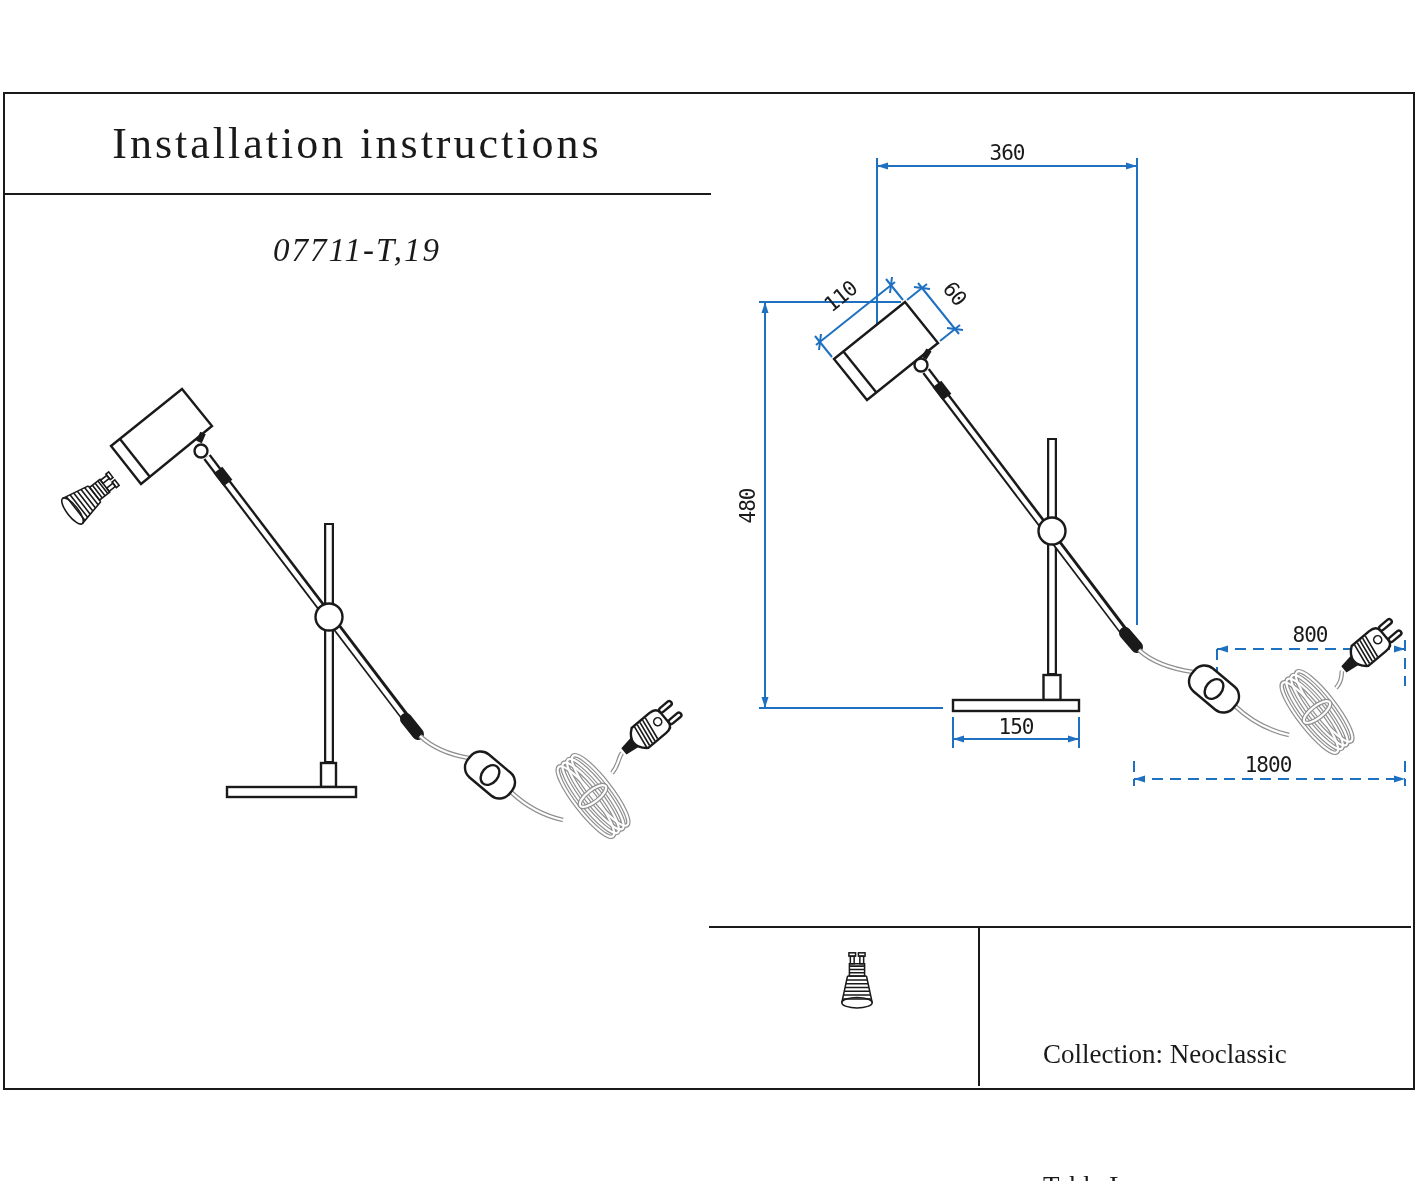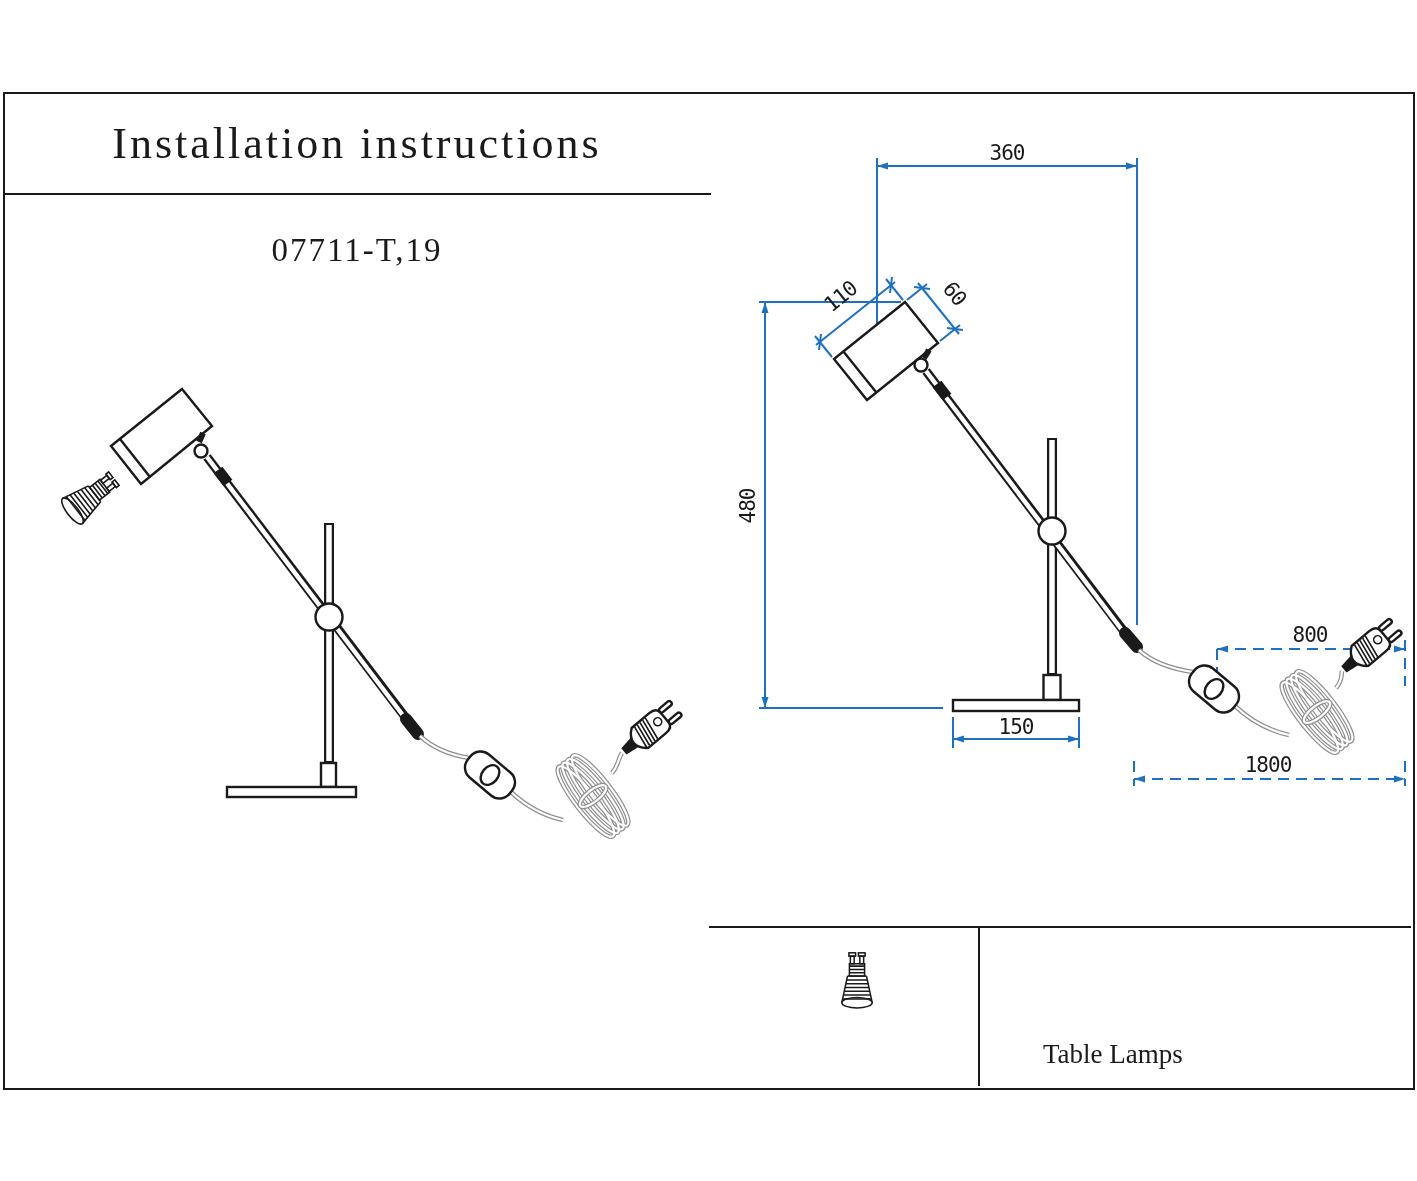--- a/index.html
+++ b/index.html
@@ -7,21 +7,21 @@
            font-family:"Liberation Serif", serif; color:#1a1a1a; }
   .frame { position:absolute; left:3px; top:92px; width:1412px; height:998px;
            border:2px solid #1a1a1a; box-sizing:border-box; }
   .title-sep { position:absolute; left:0; top:99px; width:706px; height:2px; background:#1a1a1a; }
   .spec-sep  { position:absolute; left:704px; top:832px; width:702px; height:2px; background:#1a1a1a; }
   .spec-div  { position:absolute; left:973px; top:832px; width:2px; height:160px; background:#1a1a1a; }
   .title { position:absolute; left:0; top:0; width:704px; height:99px;
            display:flex; align-items:center; justify-content:center;
            font-size:44px; letter-spacing:3px; white-space:pre; }
   .model { position:absolute; left:0; top:138px; width:704px; text-align:center;
-           font-size:33px; letter-spacing:2px; }
+           font-size:33px; letter-spacing:2px;font-style:italic; }
   .bulb-label { position:absolute; left:706px; top:940px; width:267px; text-align:center; font-size:27px; }
   .spec-lines { position:absolute; left:1038px; top:850px; font-size:27px; line-height:44px; white-space:pre; }
   .spec-lines div { white-space:pre; }
   svg { position:absolute; }
   svg.left  { left:0;   top:101px; }
   svg.right { left:704px; top:0; }
   svg.gu10  { left:830px; top:854px; }
   .k   { stroke:#1a1a1a; fill:none; stroke-width:2.4; }
   .kf  { fill:#ffffff; stroke:#1a1a1a; stroke-width:2.4; }
   .thin{ stroke:#1a1a1a; fill:none; stroke-width:1.6; }
@@ -244,18 +244,19 @@
         <rect class="thin" x="2" y="-8" width="13" height="16" fill="#fff"></rect>
         <path class="thin" d="M5.5,-8 L5.5,8 M9,-8 L9,8 M12.5,-8 L12.5,8"></path>
         <rect class="thin" x="15" y="-7" width="8" height="4" fill="#fff"></rect>
         <rect class="thin" x="15" y="3" width="8" height="4" fill="#fff"></rect>
         <rect class="thin" x="23" y="-8.5" width="3.5" height="7" fill="#fff"></rect>
         <rect class="thin" x="23" y="1.5" width="3.5" height="7" fill="#fff"></rect>
       </g>
     </svg>
 
     <div class="spec-lines">
+      <div>Collection: Neoclassic</div>
       <div>Table Lamps</div>
       
     </div>
 
   </div>
 </div>
 
 </body></html>

